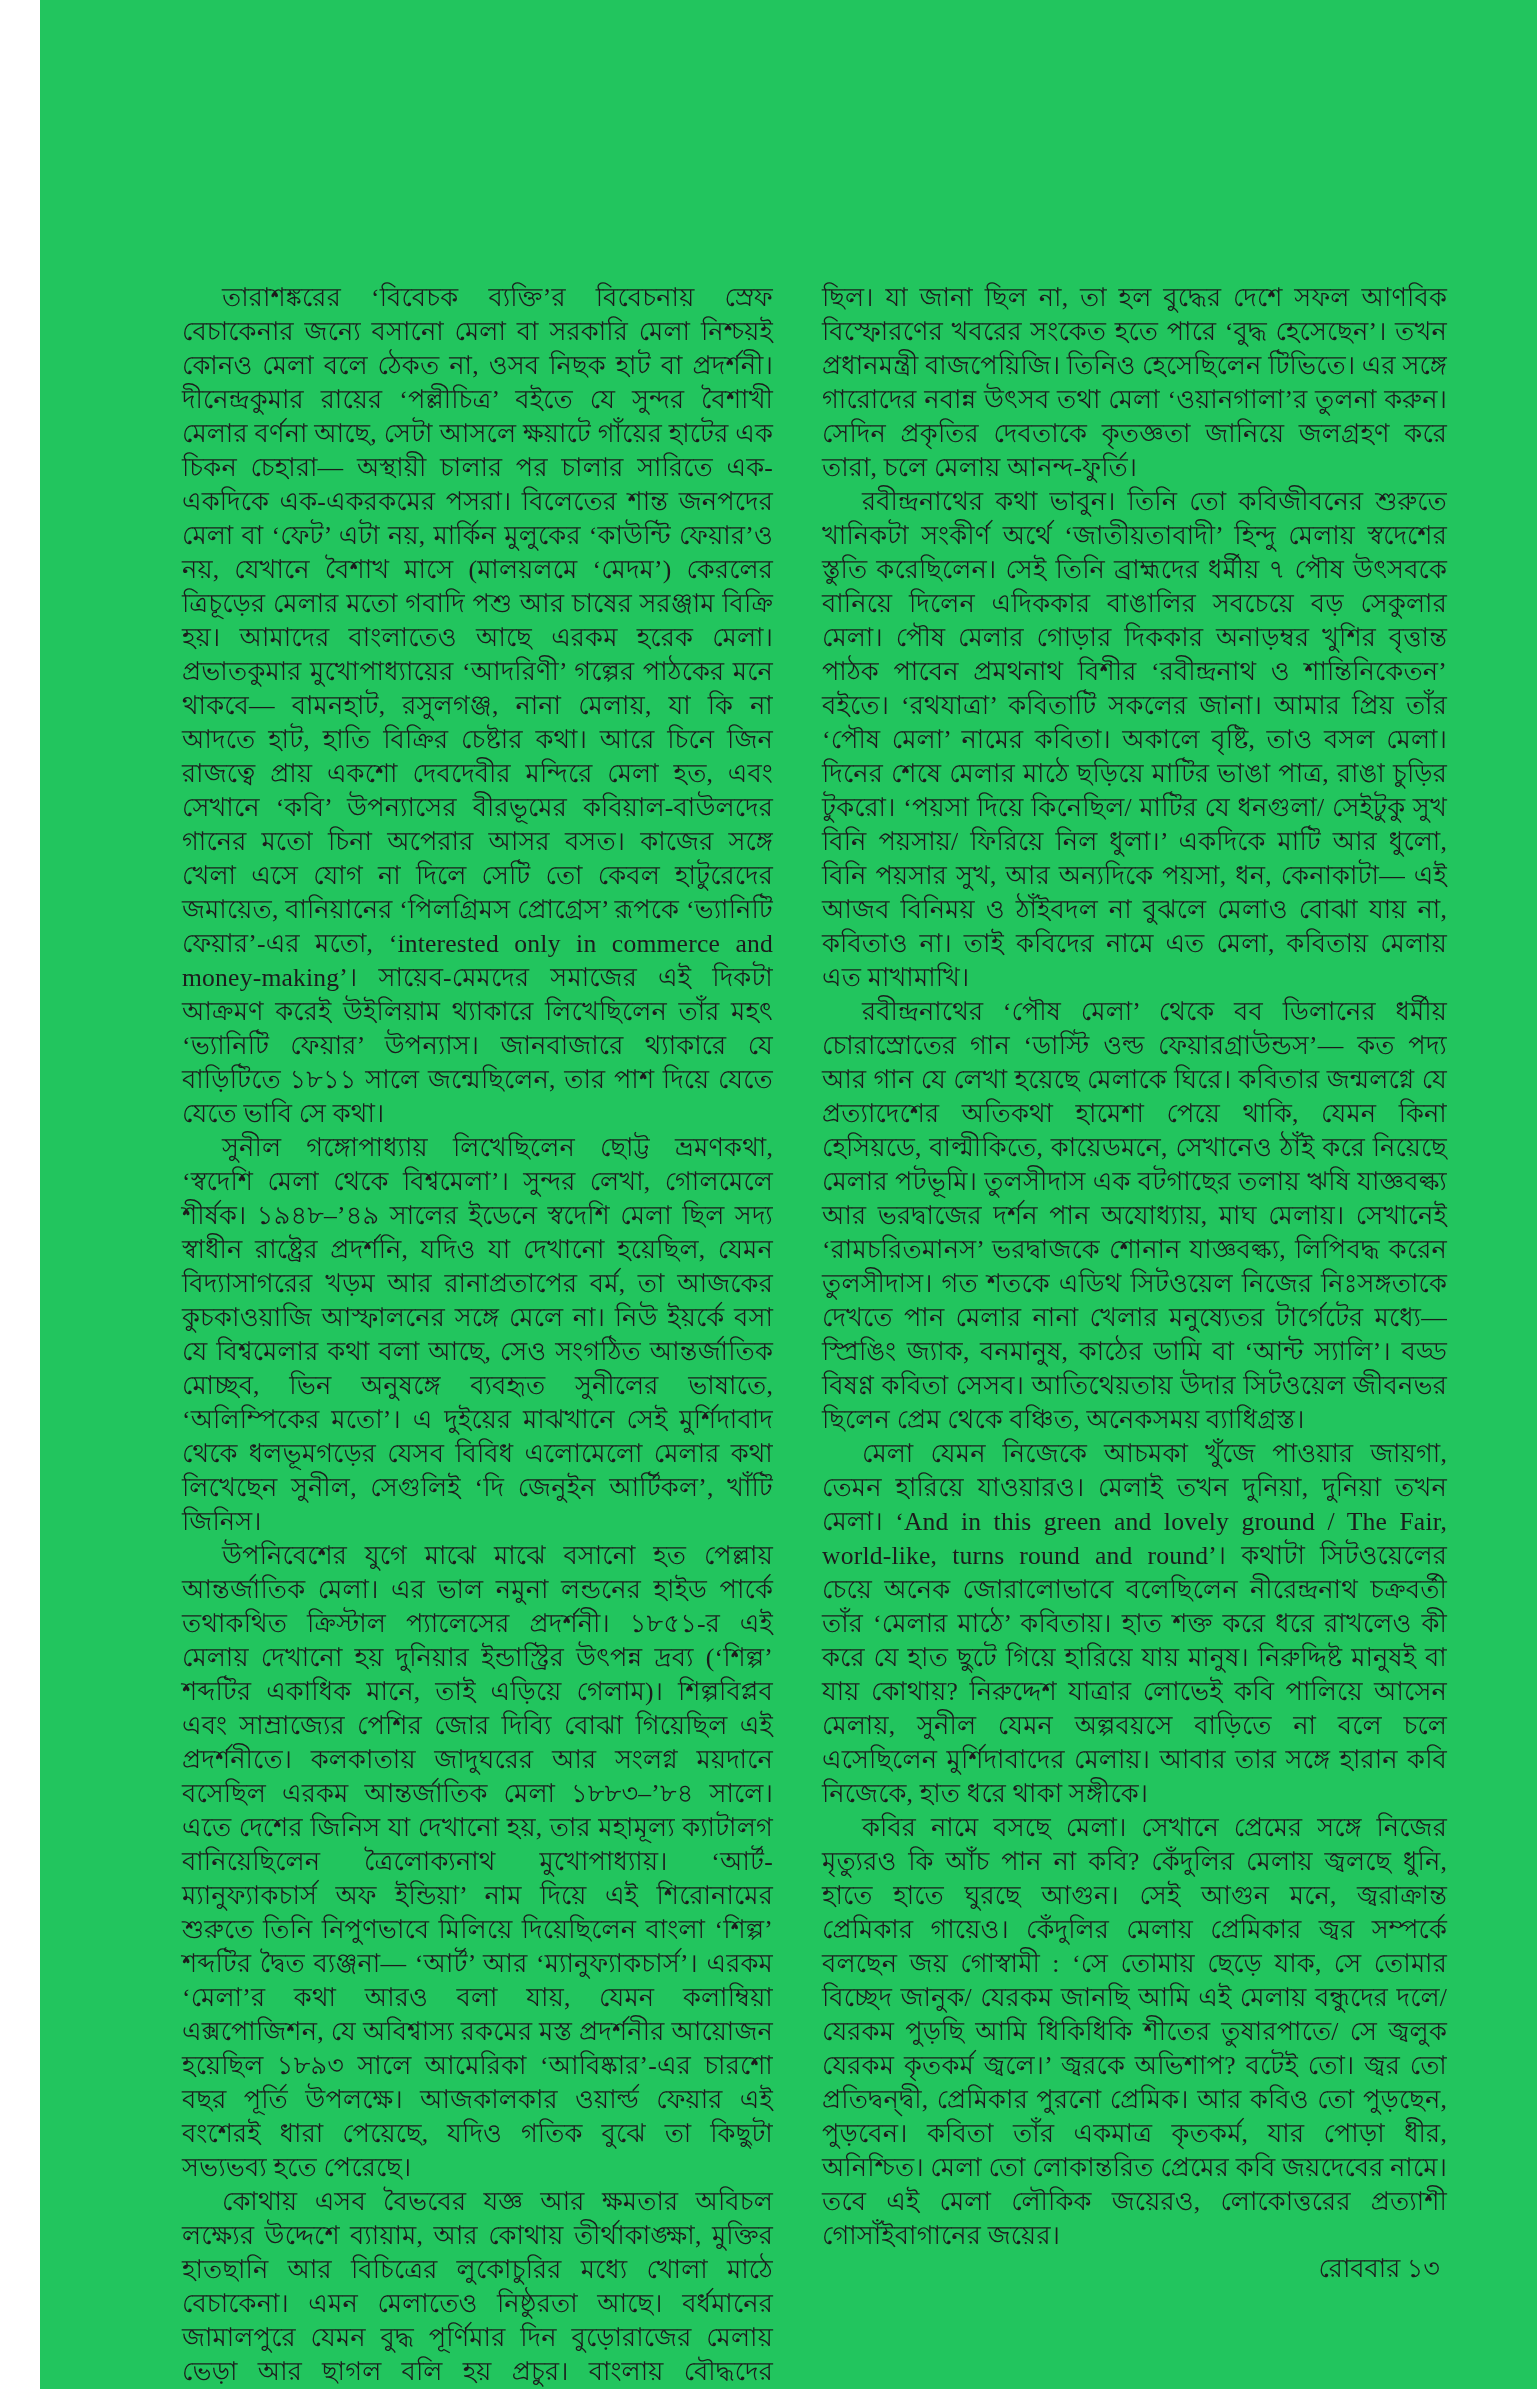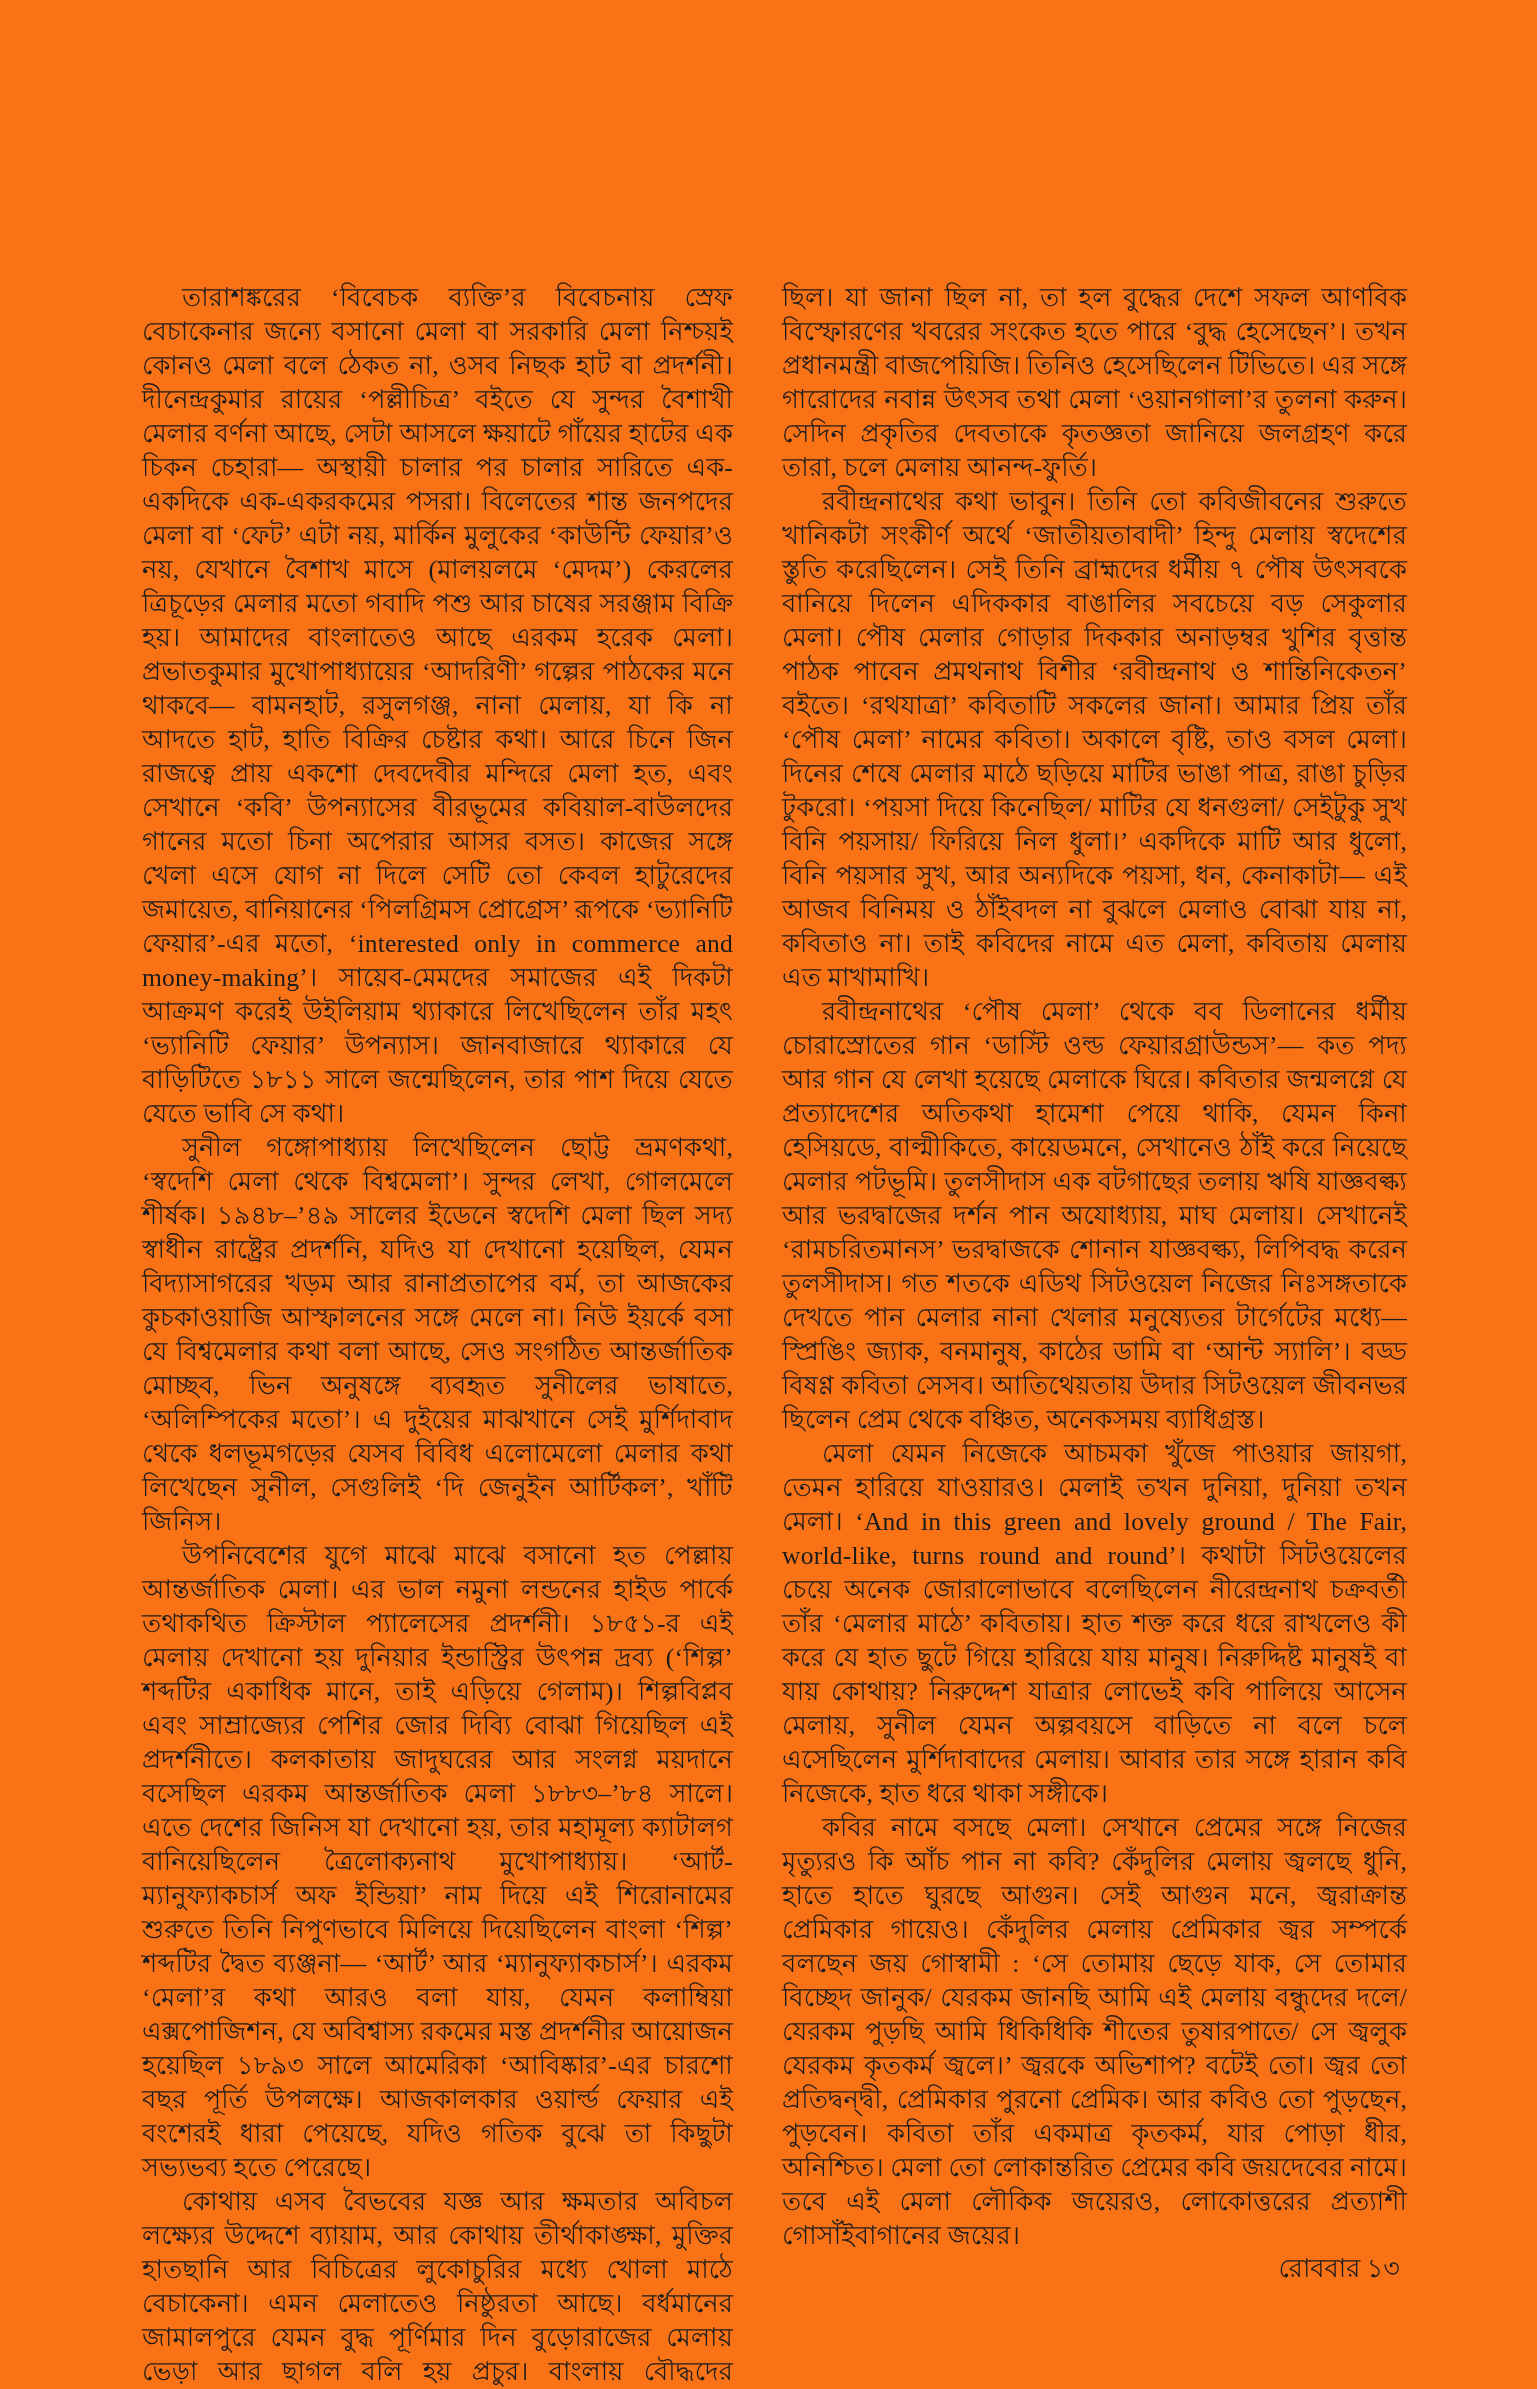--- a/index.html
+++ b/index.html
@@ -10,21 +10,22 @@
   body {
     width: 1538px;
     height: 2389px;
     position: relative;
     font-family: "Liberation Serif", "DejaVu Serif", serif;
     color: #1c1c1c;
   }
   .page {
     position: absolute;
     inset: 0;
-    background: #f97316;
+    background: #22c55e;
+    margin-left: 40px;
   }
   .column {
     position: absolute;
     top: 281px;
     font-size: 25.6px;
     line-height: 34px;
     text-align: justify;
     letter-spacing: 0.2px;
   }
   .column-left {

